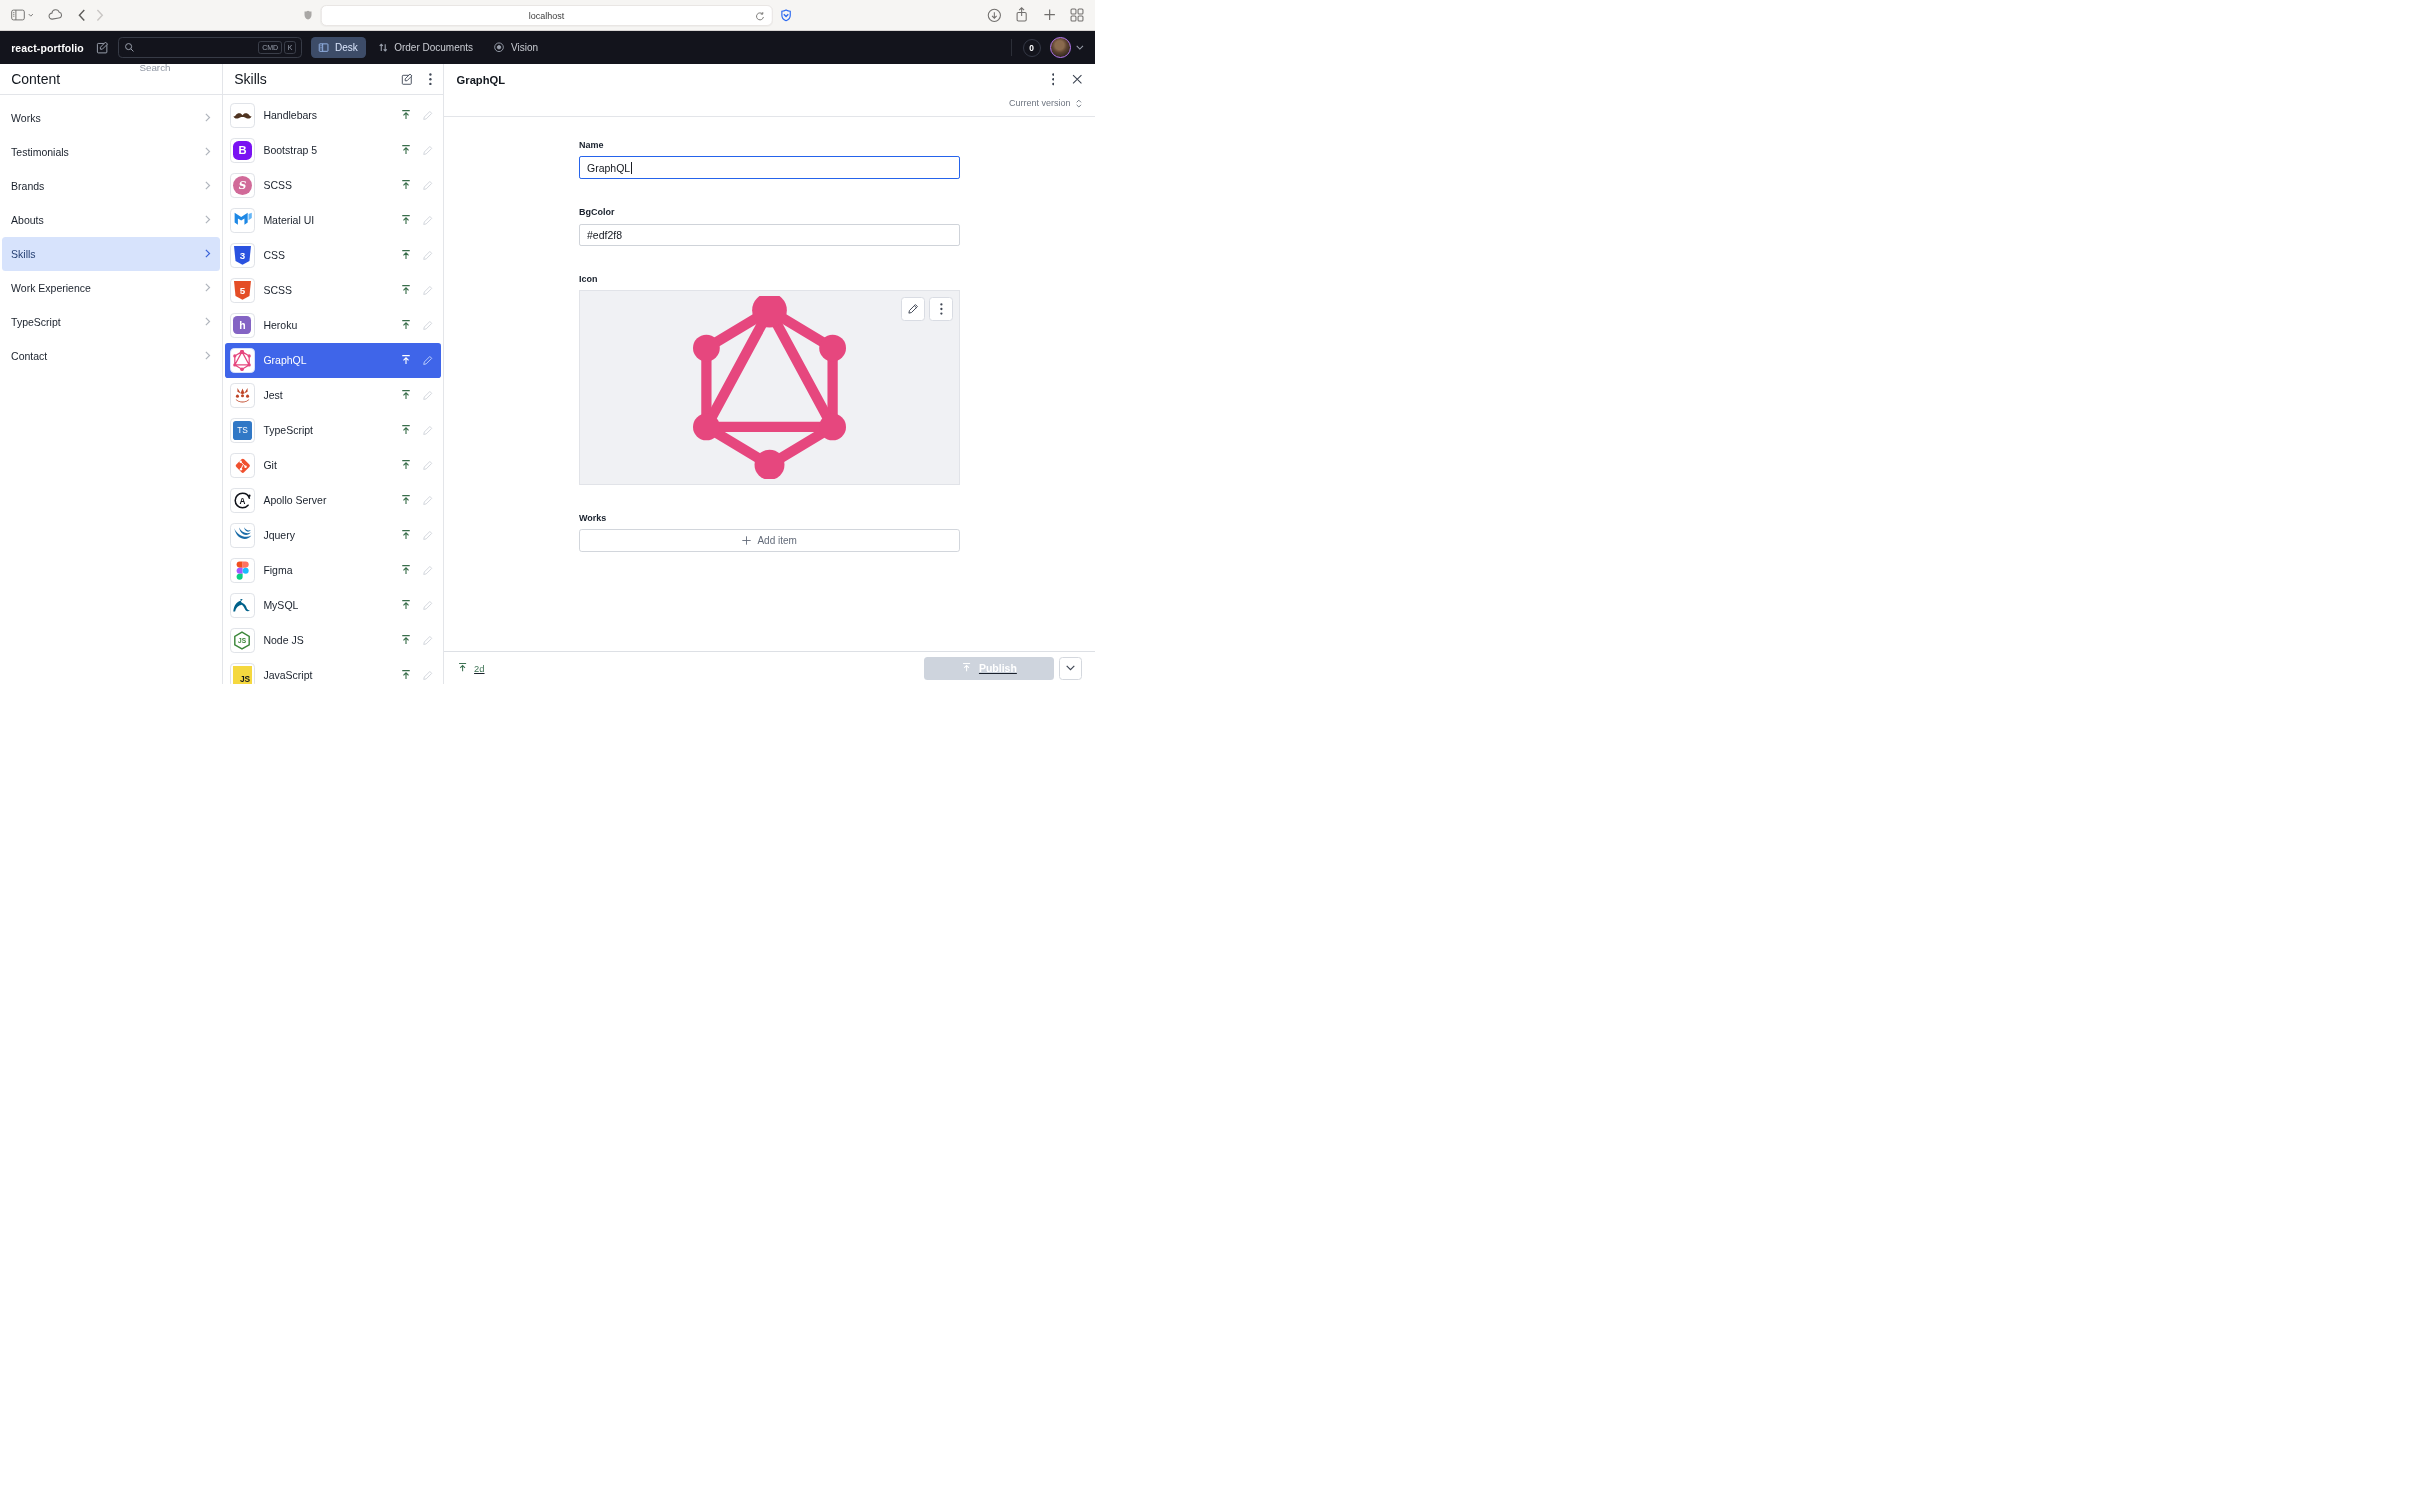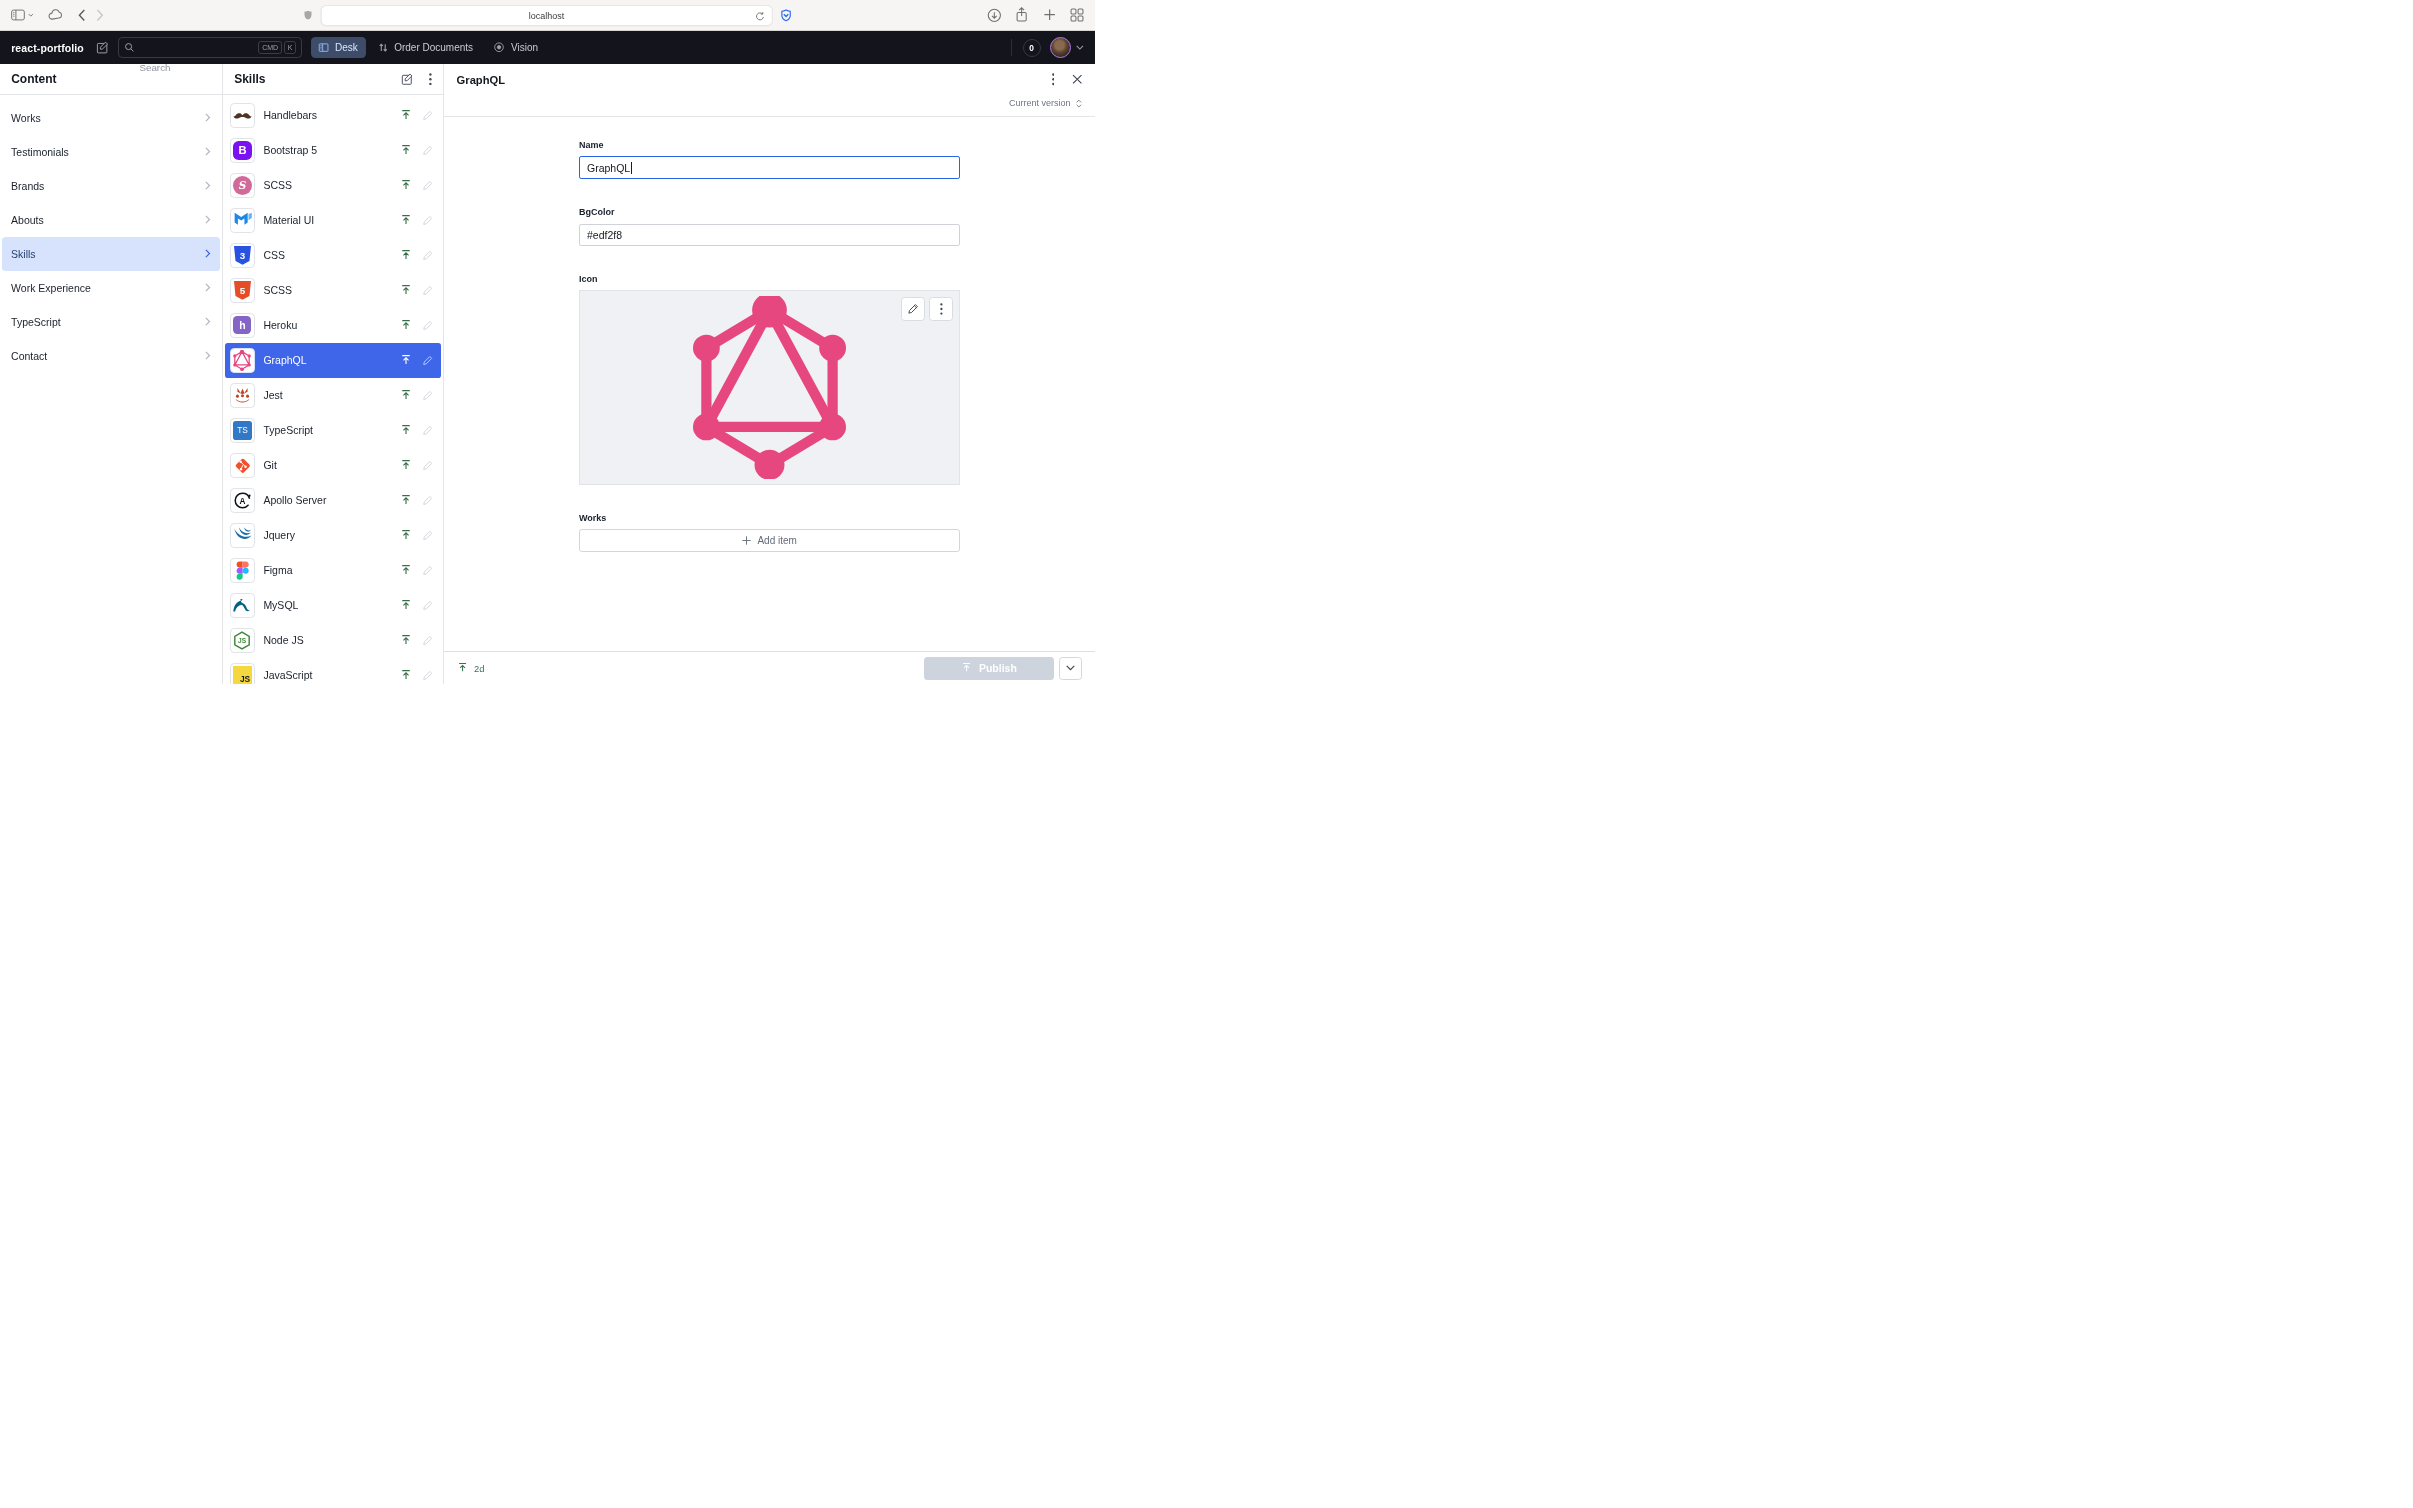--- a/index.html
+++ b/index.html
@@ -43,21 +43,21 @@
     color:#fff; font-size:8.4px; font-weight:700; display:flex; align-items:center; justify-content:center; }
   .avatar { width:21px; height:21px; border-radius:50%; border:1.4px solid #b678f2; margin-left:9px;
     background:radial-gradient(circle at 45% 38%, #8a6a4e 0 28%, #5d4432 46%, #2d241c 78%); }
   .avatar-chev { margin-left:5.6px; color:#9aa0ac; }
 
   
   .main { display:grid; grid-template-columns:223px 221px 1fr; height:620px; }
   .pane { border-right:0.7px solid #e3e5e9; display:flex; flex-direction:column; overflow:hidden; }
   .pane-header { height:31px; flex:none; display:flex; align-items:center;
     padding:0 11.2px; border-bottom:0.7px solid #e3e5e9; }
-  .pane-header h2 { font-size:12px; font-weight:700; color:#13181f; }
+  .pane-header h2 { font-size:14px; font-weight:400; color:#13181f; }
   .pane-header .hdr-actions { margin-left:auto; display:flex; align-items:center; gap:15.4px; color:#434b59; }
 
   
   .nav-list { padding:5.6px 2.1px 0; }
   .nav-item { height:34px; display:flex; align-items:center; padding:0 9px; border-radius:3.5px;
     font-size:10.5px; color:#1a212c; cursor:default; }
   .nav-item .chev { margin-left:auto; color:#b0b5bd; }
   .nav-item.selected { background:#d7e3fc; color:#253f72; font-weight:500; }
   .nav-item.selected .chev { color:#3b63d8; }
 
@@ -99,21 +99,21 @@
     vertical-align:-2.1px; }
   .icon-preview { height:195px; background:#f0f1f4; border:0.7px solid #e1e3e8; position:relative;
     display:flex; align-items:center; justify-content:center; }
   .preview-actions { position:absolute; top:5.6px; right:5.6px; display:flex; gap:4.9px; }
   .sq-btn { width:24px; height:24px; background:#fff; border:0.7px solid #d9dce3; border-radius:3.5px;
     display:flex; align-items:center; justify-content:center; color:#3f4654; cursor:pointer; }
   .add-item-btn { width:100%; height:23px; background:#fff; border:0.7px solid #d2d6dc; border-radius:2.8px;
     display:flex; align-items:center; justify-content:center; gap:6.3px; color:#636b79; font-size:10px;
     cursor:pointer; }
   .editor-footer { flex:none; height:33px; border-top:0.7px solid #dde0e5; display:flex;
-    align-items:center; padding:0 13.3px; }
+    align-items:center; padding:0 13.3px;text-decoration:underline; }
   .pub-status { display:flex; align-items:center; gap:5.6px; color:#3c7152; font-size:9.4px; font-weight:500; }
   .footer-actions { margin-left:auto; display:flex; align-items:center; gap:4.9px; }
   .publish-btn { min-width:130px; height:23px; background:#ced4dd; border:none; border-radius:3.5px;
     color:#fff; font-size:10.5px; font-weight:600; display:flex; align-items:center; justify-content:center;
     gap:7px; font-family:inherit; }
   .split-chev-btn { width:23px; height:23px; background:#fff; border:0.7px solid #d4d8de; border-radius:3.5px;
     display:flex; align-items:center; justify-content:center; color:#3f4654; cursor:pointer; }
 
   
   .logo-badge { display:flex; align-items:center; justify-content:center; }

